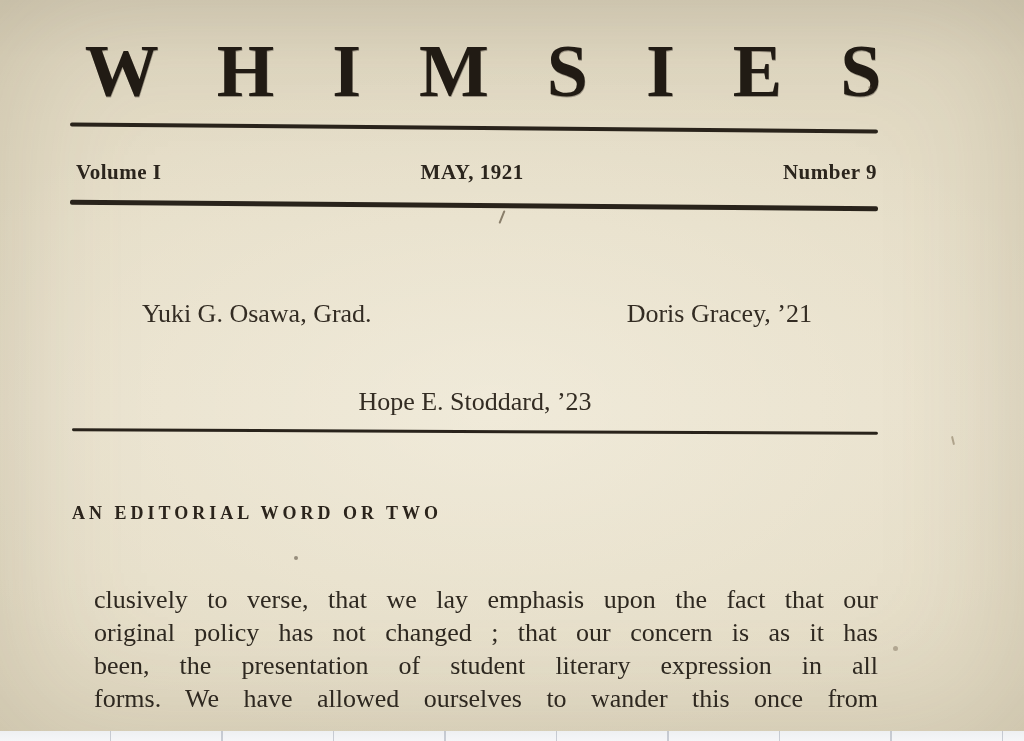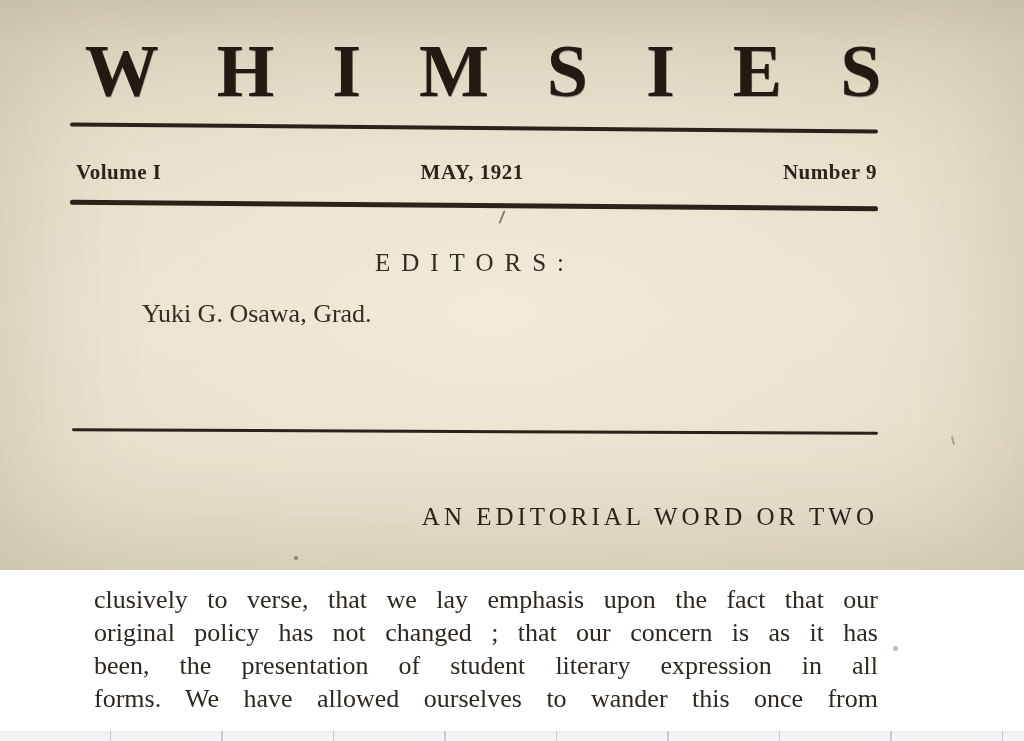--- a/index.html
+++ b/index.html
@@ -1,21 +1,21 @@
 <!DOCTYPE html>
 <html><head>
 <meta charset="utf-8">
 <style>
   * { margin: 0; padding: 0; box-sizing: border-box; }
   html, body { width: 1024px; height: 741px; overflow: hidden; }
   body { font-family: "Liberation Serif", serif; }
 
   .page {
     position: relative;
-    width: 1024px; height: 570px;
+    width: 1024px; height: 741px;
     background:
       radial-gradient(ellipse 900px 500px at 48% 55%, rgba(255,253,244,0.35), rgba(255,253,244,0) 70%),
       linear-gradient(180deg, #d9d1bc 0%, #e1d9c3 8%, #e6dec8 30%, #e8e0cb 55%, #e6dec8 78%, #e2dac4 100%);
     color: #2e2820;
     box-shadow: inset 0 0 140px rgba(110,95,65,0.22);
   }
 
   
   .title {
     position: absolute; top: 34px; left: 0; width: 1024px;
@@ -55,22 +55,22 @@
     font-size: 26px; color: #332c23;
     white-space: nowrap;
   }
   .row-1 { top: 299px; left: 142px; width: 670px; }
   .row-2 { top: 343px; left: 192px; width: 582px; }
   .row-3 { top: 387px; left: 72px; width: 806px; justify-content: center; }
 
   
   .editorial-heading {
     position: absolute; top: 503px; left: 72px; width: 806px;
-    text-align: right;
-    font-size: 25px; font-weight: 400; letter-spacing: 4px;
+    text-align: left;
+    font-size: 18px; font-weight: 700; letter-spacing: 4px;
     color: #2b241c; white-space: nowrap;
   }
   .para {
     position: absolute; top: 583px; left: 94px; width: 784px;
     font-size: 26px; color: #2e2820;
   }
   .tline {
     height: 33px; line-height: 33px;
     text-align: justify; text-align-last: justify;
     overflow: visible; white-space: normal;
@@ -112,24 +112,27 @@
   <div class="rule rule-1"></div>
 
   <div class="issue-row">
     <span>Volume I</span>
     <span>MAY, 1921</span>
     <span>Number 9</span>
   </div>
 
   <div class="rule rule-2"></div>
 
-  <div class="editors-heading">EDITORS:</div>
 
   <div class="editor-row row-1">
     <span>Yuki G. Osawa, Grad.</span>
+    <span>Doris Gracey, ’21</span>
+  </div>
+  <div class="editor-row row-3">
+    <span>Hope E. Stoddard, ’23</span>
   </div>
 
   <div class="rule rule-3"></div>
 
   <h2 class="editorial-heading">AN EDITORIAL WORD OR TWO</h2>
 
   <div class="para">
     <div class="tline">clusively to verse, that we lay emphasis upon the fact that our</div>
     <div class="tline">original policy has not changed ; that our concern is as it has</div>
     <div class="tline">been, the presentation of student literary expression in all</div>

